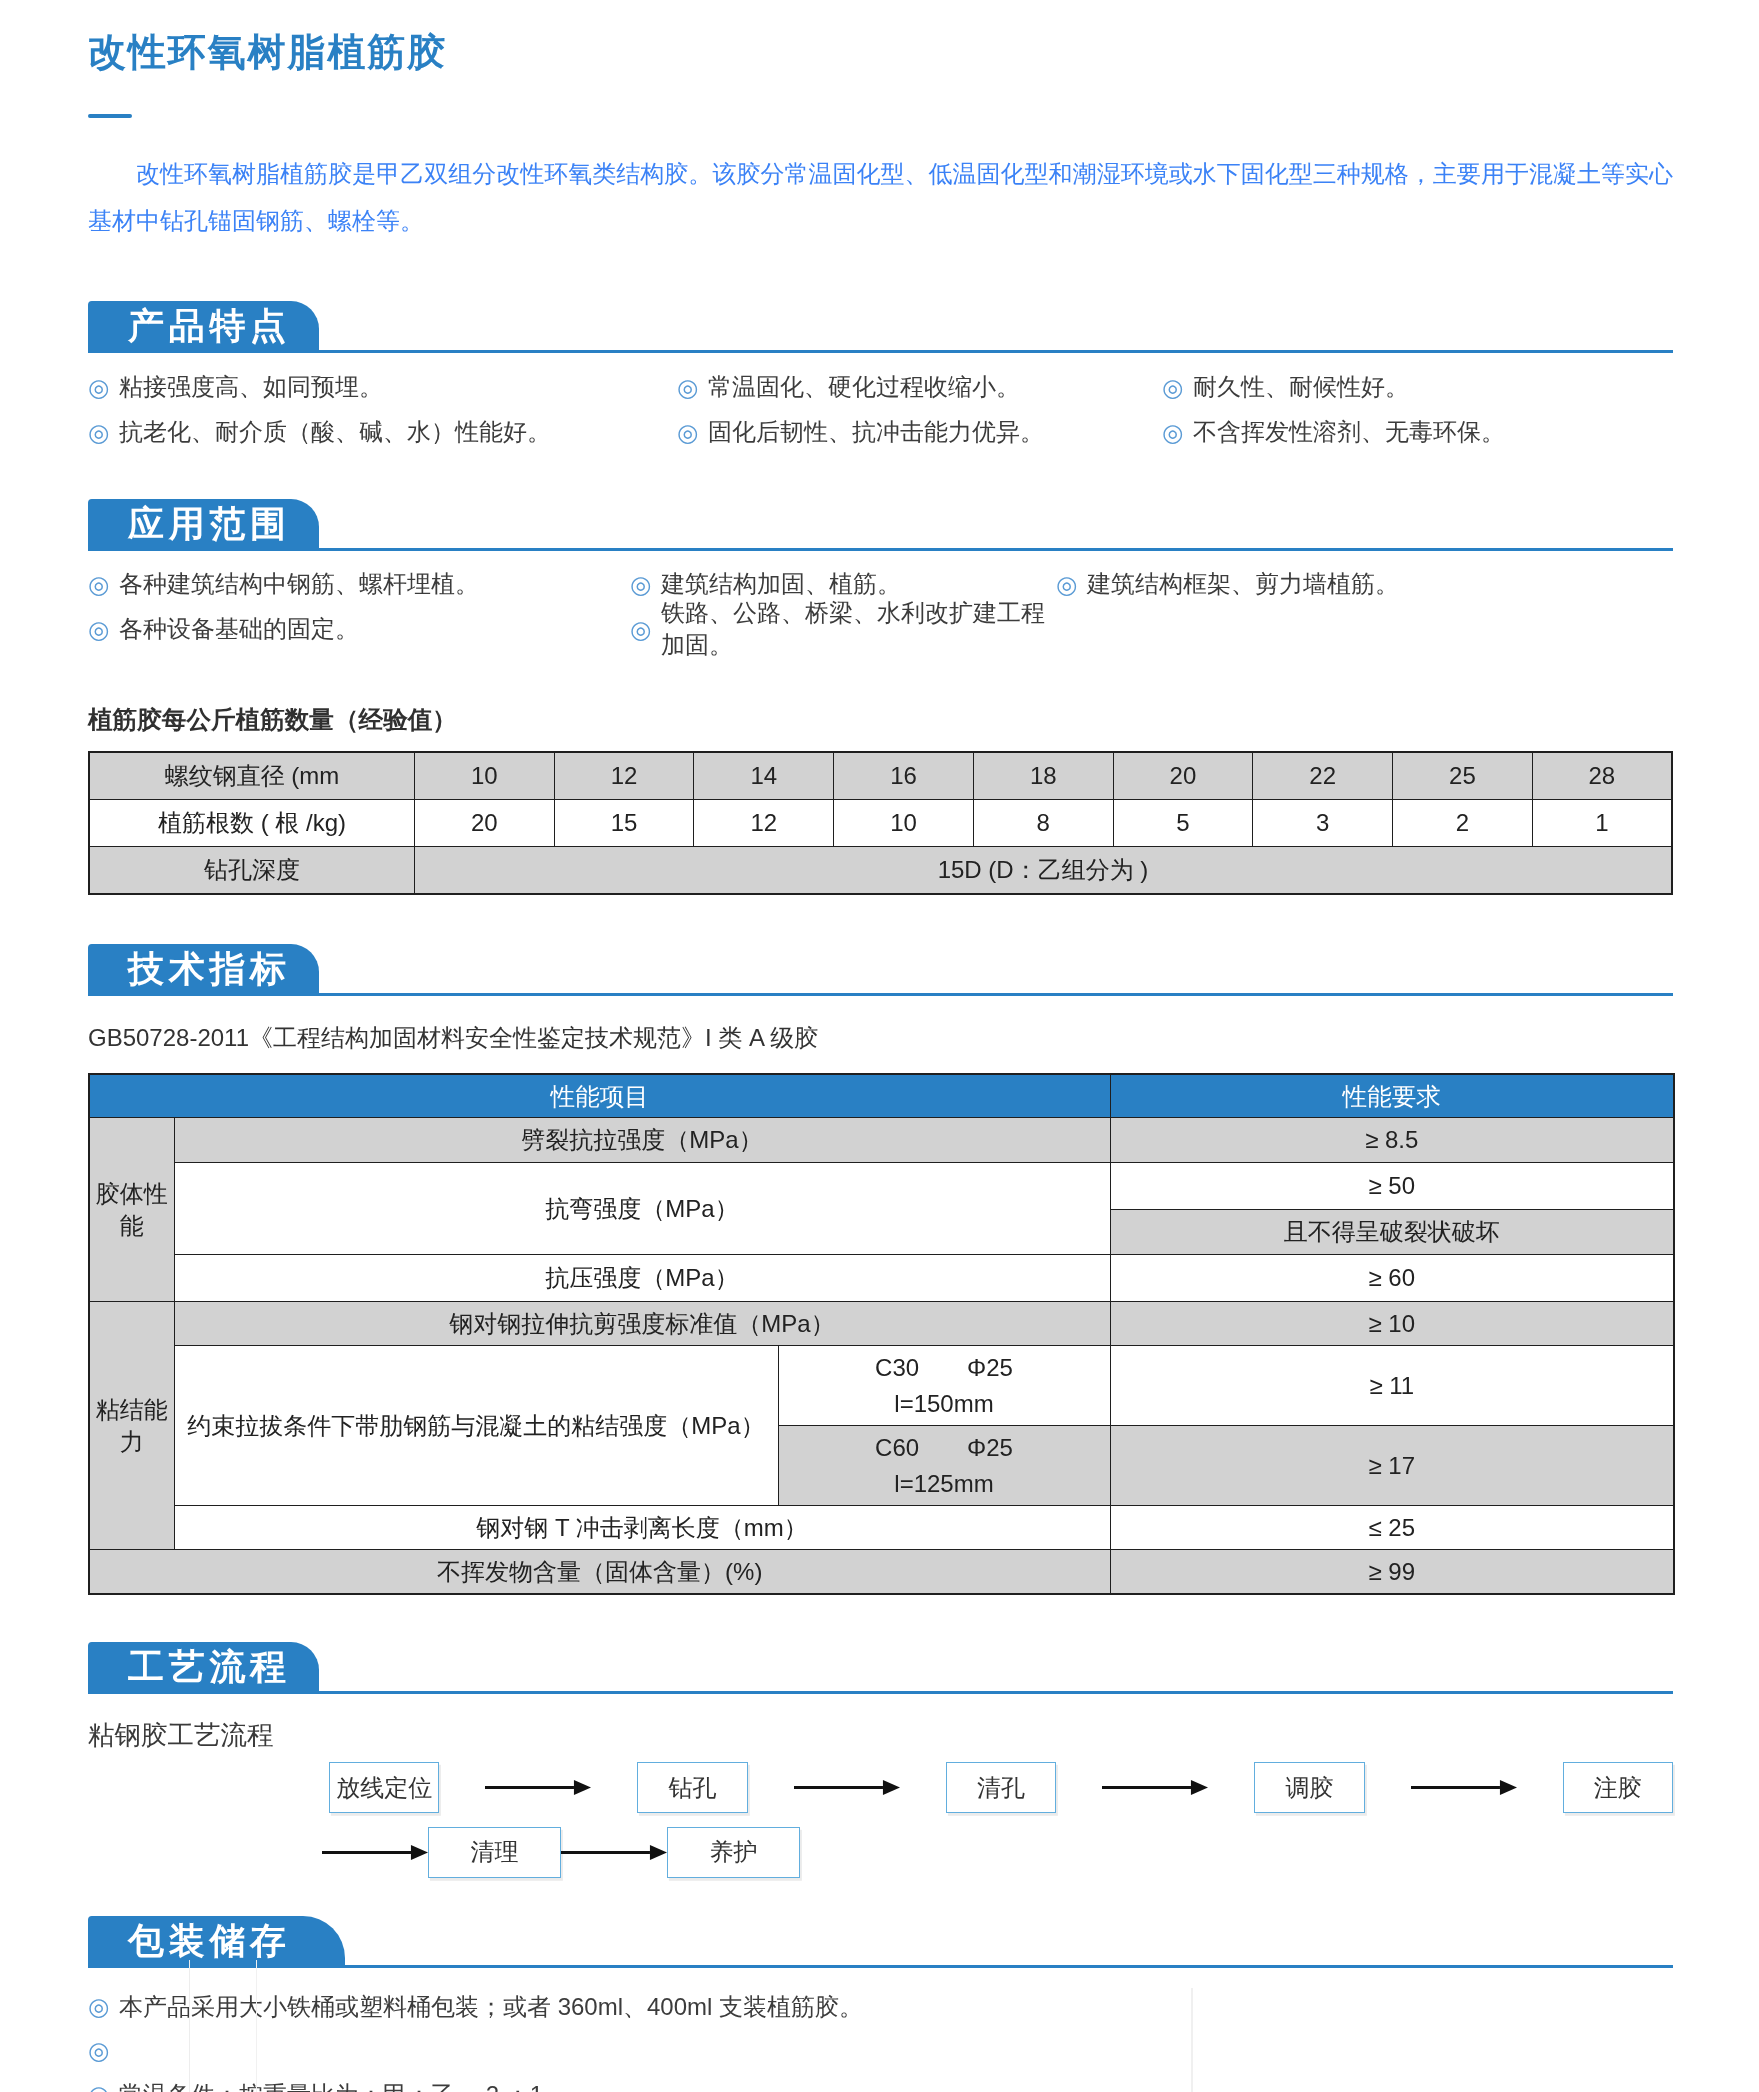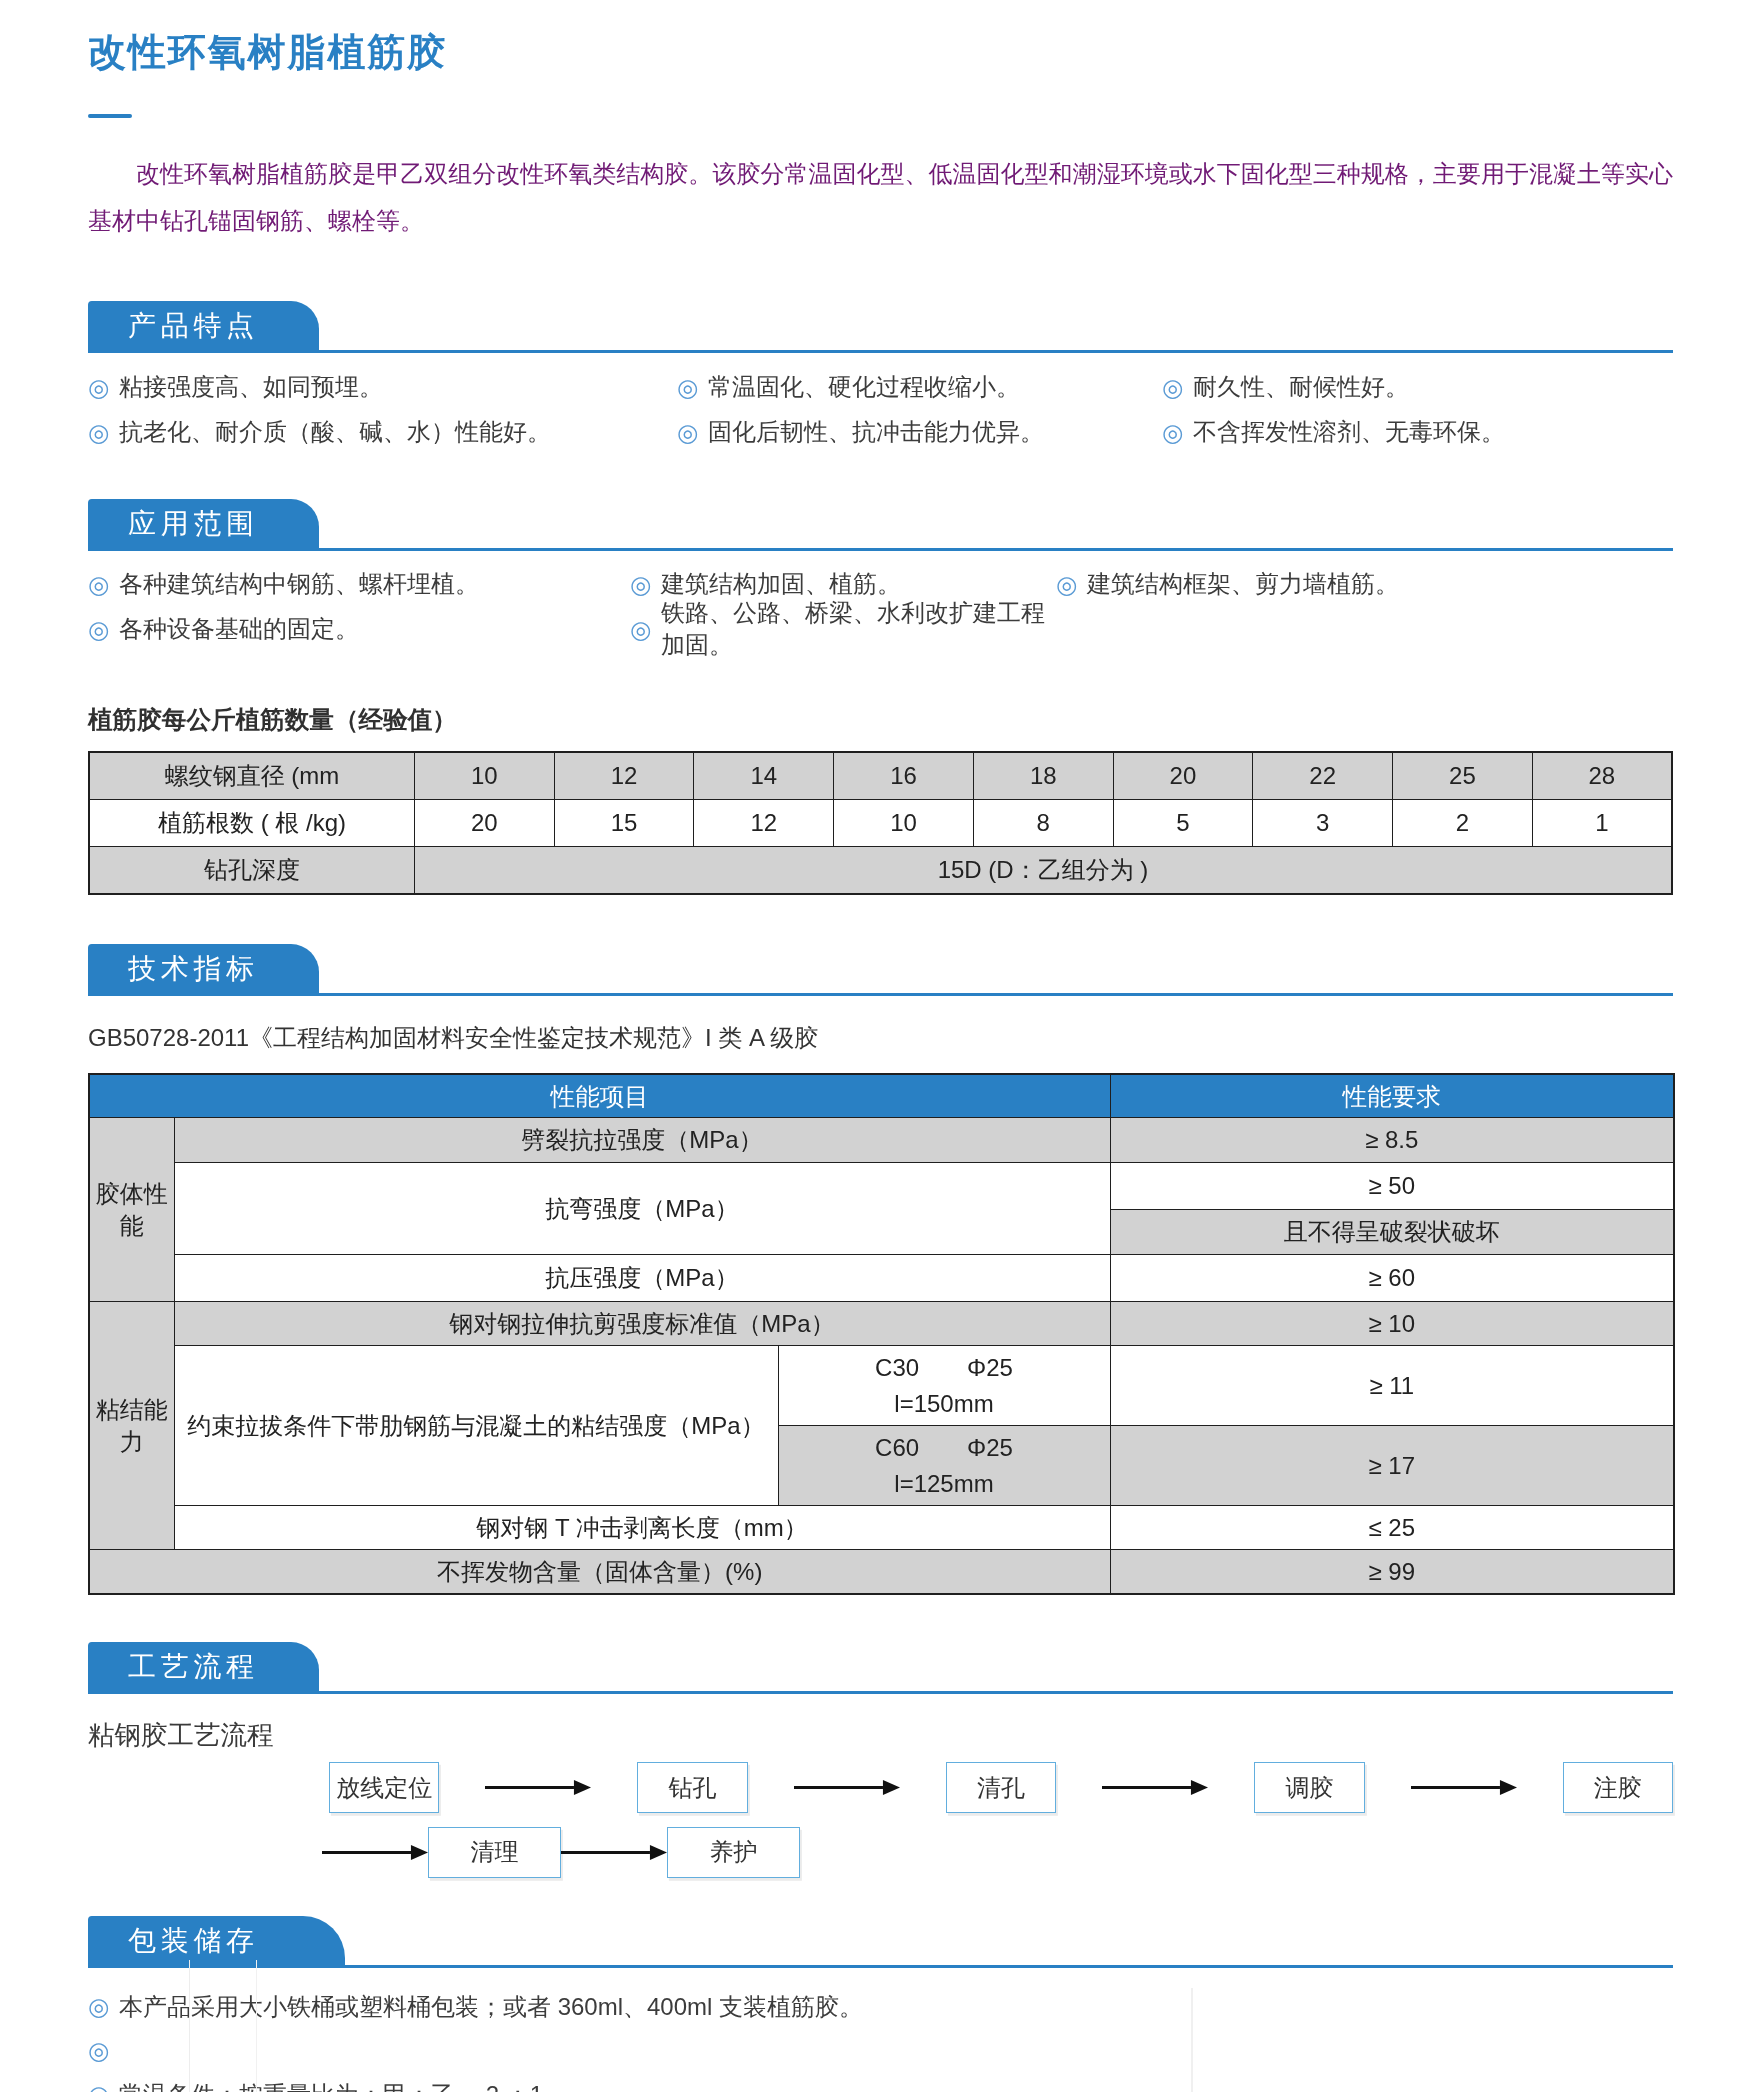--- a/index.html
+++ b/index.html
@@ -7,26 +7,26 @@
     width:1759px;height:2092px;position:relative;overflow:hidden;
     font-family:"Liberation Sans","DejaVu Sans",sans-serif;
     color:#3c3c3c;background:#ffffff;
   }
   .content{padding:0 86px 0 88px;}
 
   
   .doc-title{margin:26.5px 0 0 0;font-size:38px;font-weight:bold;color:#2980c4;letter-spacing:1.9px;}
   .title-dash{width:44px;height:4.7px;background:#2980c4;margin-top:36px;border-radius:1.9px;}
 
-  .intro{margin-top:32px;font-size:24px;line-height:47px;color:#701a75;text-indent:2em;text-align:justify;}
+  .intro{margin-top:32px;font-size:24px;line-height:47px;color:#3b82f6;text-indent:2em;text-align:justify;}
 
   
   .section-header{border-bottom:3.8px solid #2980c4;margin-top:0;}
   .badge{
-    background:#2980c4;color:#ffffff;font-size:28px;font-weight:normal;
+    background:#2980c4;color:#ffffff;font-size:36px;font-weight:bold;
     height:49px;line-height:49px;width:231px;box-sizing:border-box;
     padding-left:40px;letter-spacing:4.7px;border-radius:3.8px 28px 0 0;
   }
   .badge.wide{width:257px;border-radius:3.8px 42px 0 0;}
 
   
   .bullets{display:grid;margin-top:11.4px;}
   .bullets.features{grid-template-columns:589px 485px 1fr;}
   .bullets.apps{grid-template-columns:542px 426px 1fr;}
   .bullet{font-size:24px;color:#3c3c3c;height:45px;display:flex;align-items:center;}

